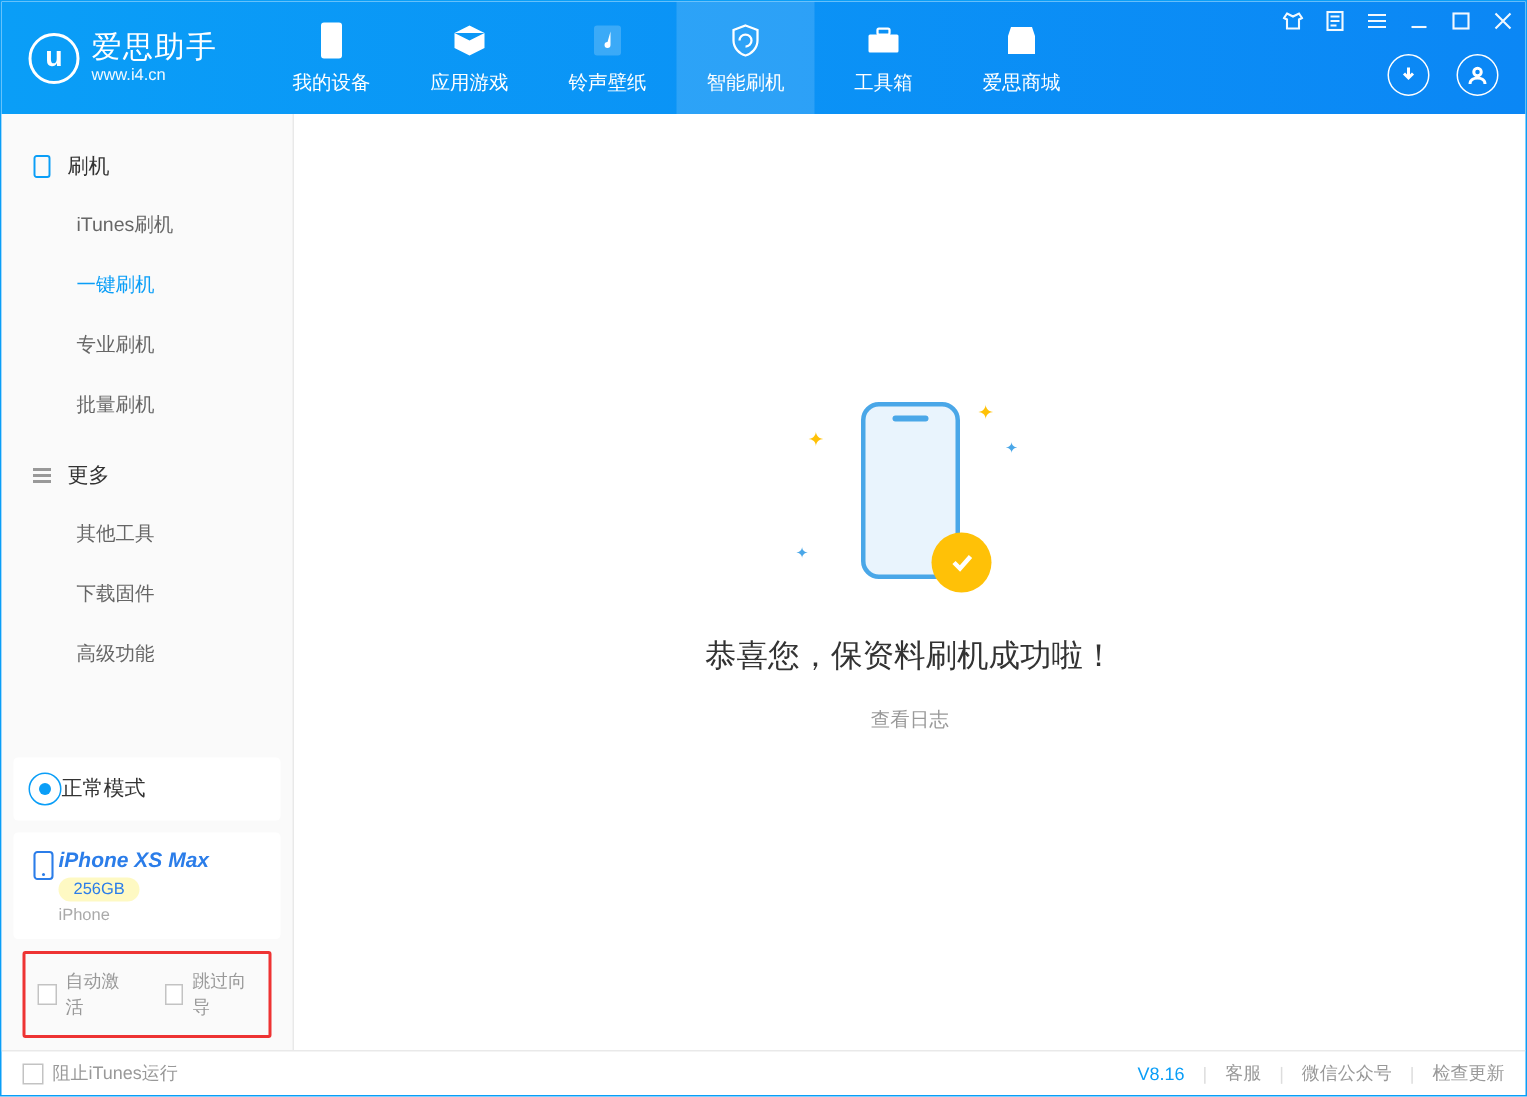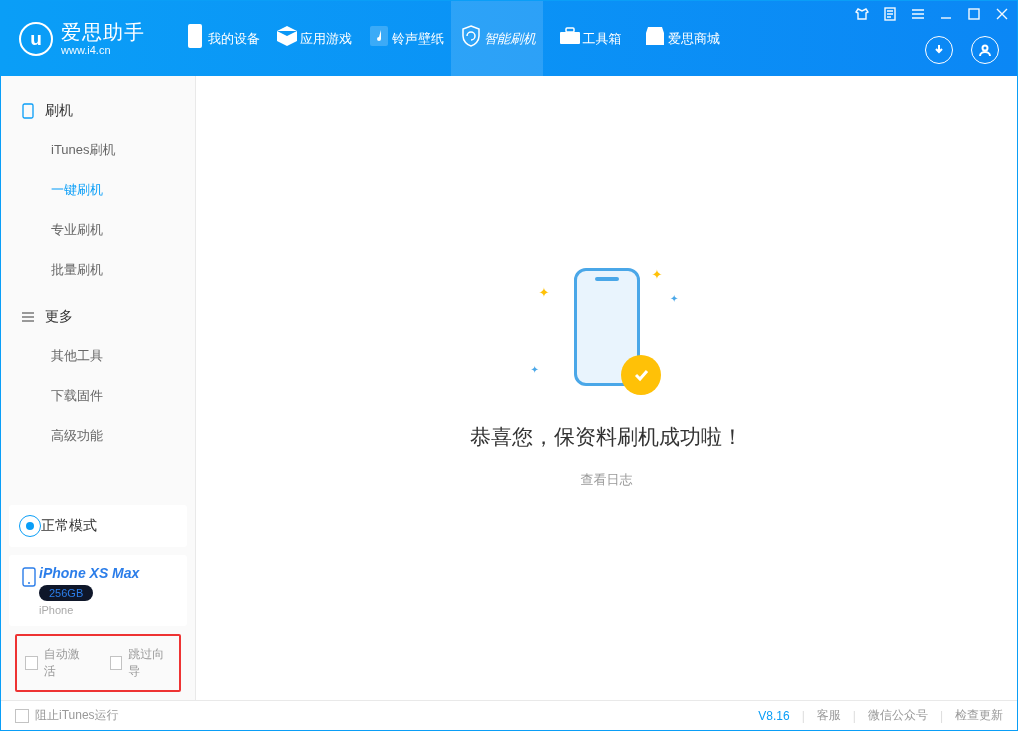--- a/index.html
+++ b/index.html
@@ -7,22 +7,22 @@
 
 
 .header { height: 75px; background: linear-gradient(to right, #0a9ef7, #0b87f5); display: flex; align-items: stretch; color: #fff; position: relative; }
 .logo-area { display: flex; align-items: center; padding: 0 20px 0 18px; }
 .logo-circle { width: 34px; height: 34px; border: 2px solid #fff; border-radius: 50%; display: flex; align-items: center; justify-content: center; font-weight: bold; font-size: 19px; margin-right: 8px; }
 .logo-text { line-height: 1.15; }
 .logo-text .cn { font-size: 20px; font-weight: 500; letter-spacing: 1px; }
 .logo-text .url { font-size: 11px; opacity: .95; }
 
 .nav { display: flex; align-items: center; margin-left: 10px; }
-.nav-item { width: 92px; height: 75px; display: flex; flex-direction: row; align-items: center; justify-content: center; cursor: pointer; font-size: 13px; position: relative; }
-.nav-item.active { background: rgba(255,255,255,.14); font-style: italic; }
+.nav-item { width: 92px; height: 75px; display: flex; flex-direction: column; align-items: center; justify-content: center; cursor: pointer; font-size: 13px; position: relative; }
+.nav-item.active { background: rgba(255,255,255,.14); }
 .nav-item .nicon { width: 26px; height: 26px; margin-bottom: 6px; display: flex; align-items: center; justify-content: center; }
 .nav-item svg { fill: #fff; }
 
 .win-controls { position: absolute; right: 6px; top: 4px; display: flex; gap: 10px; align-items: center; }
 .win-controls .wbtn { width: 18px; height: 18px; display: flex; align-items: center; justify-content: center; cursor: pointer; opacity: .95; }
 .win-controls svg { stroke: #fff; fill: none; stroke-width: 1.4; }
 
 .header-right-icons { position: absolute; right: 18px; bottom: 12px; display: flex; gap: 18px; }
 .circ-btn { width: 28px; height: 28px; border: 1.5px solid #fff; border-radius: 50%; display: flex; align-items: center; justify-content: center; cursor: pointer; }
 .circ-btn svg { stroke: #fff; fill: none; stroke-width: 2; }
@@ -41,21 +41,21 @@
 .side-item.active { color: #0a9ef7; }
 
 .sidebar-bottom { padding: 8px 8px 0; }
 .status-card, .device-card { background: #fff; border-radius: 3px; padding: 10px 10px; margin-bottom: 8px; display: flex; align-items: center; }
 .status-icon-outer { width: 22px; height: 22px; border: 1.5px solid #0a9ef7; border-radius: 50%; display: flex; align-items: center; justify-content: center; }
 .status-icon-inner { width: 8px; height: 8px; background: #0a9ef7; border-radius: 50%; }
 .status-card span { font-size: 14px; color: #333; font-weight: 500; }
 .device-card { flex-direction: row; align-items: flex-start; }
 .device-icon { width: 20px; height: 20px; display: flex; align-items: center; justify-content: center; margin-top: 2px; }
 .device-info .dname { color: #2b7de9; font-size: 14px; font-weight: 600; font-style: italic; }
-.storage-badge { display: inline-block; background: #0f172a; color: #2b7de9; font-size: 11px; padding: 2px 10px; border-radius: 10px; margin-top: 4px; }
+.storage-badge { display: inline-block; background: #fef9c3; color: #2b7de9; font-size: 11px; padding: 2px 10px; border-radius: 10px; margin-top: 4px; }
 .device-sub { color: #aaa; font-size: 11px; margin-top: 3px; }
 
 .option-row { border: 2px solid #e33; border-radius: 2px; margin: 4px 6px 8px; padding: 10px 8px; display: flex; align-items: center; gap: 23px; }
 .chk-wrap { display: flex; align-items: center; gap: 6px; font-size: 12px; color: #999; }
 .chkbox { width: 14px; height: 14px; border: 1px solid #c3c3c3; background: #fff; }
 
 
 .main { flex: 1; display: flex; flex-direction: column; align-items: center; justify-content: center; }
 .phone-wrap { position: relative; width: 160px; height: 140px; display: flex; align-items: center; justify-content: center; margin-top: -30px; }
 .phone { width: 66px; height: 118px; border: 3px solid #4aa7e8; border-radius: 12px; background: #e9f4fd; position: relative; }

